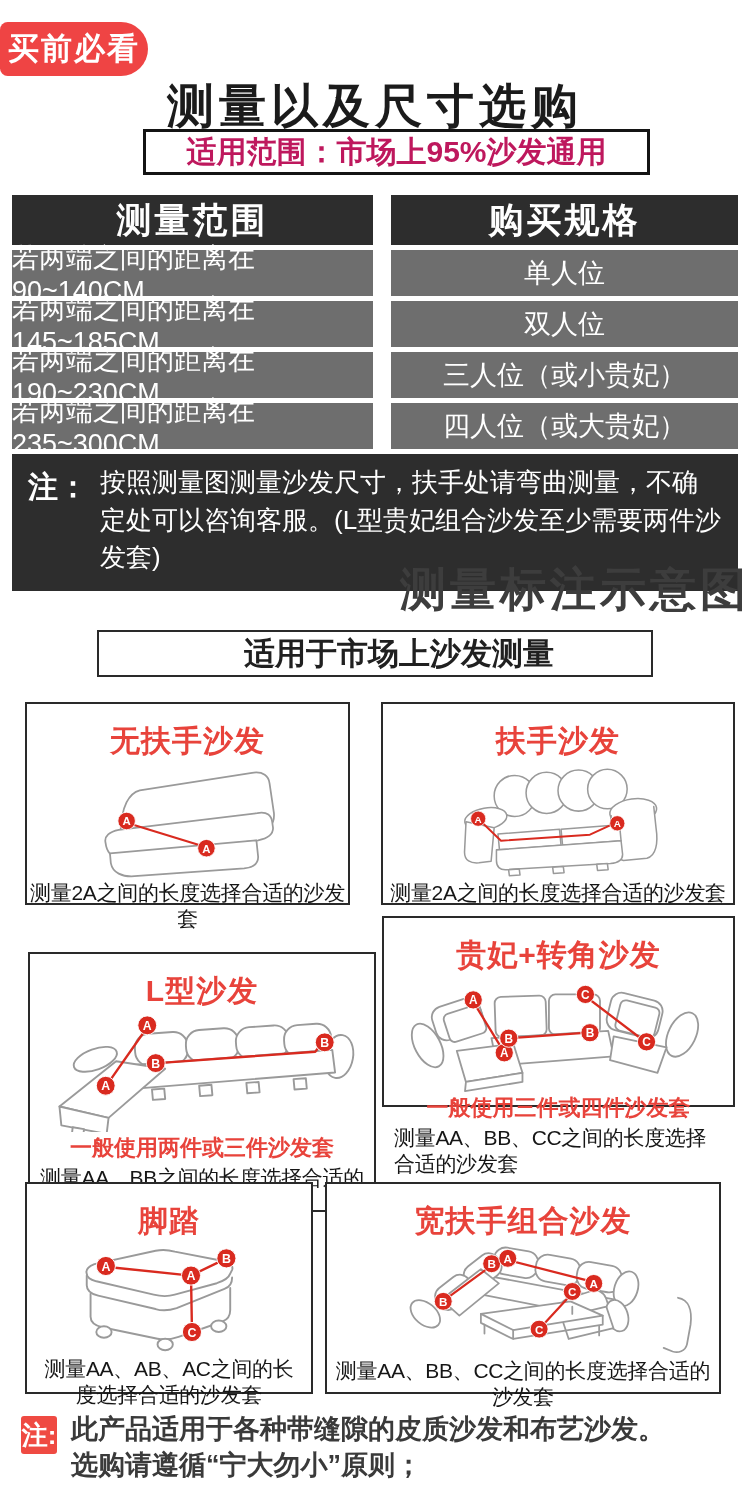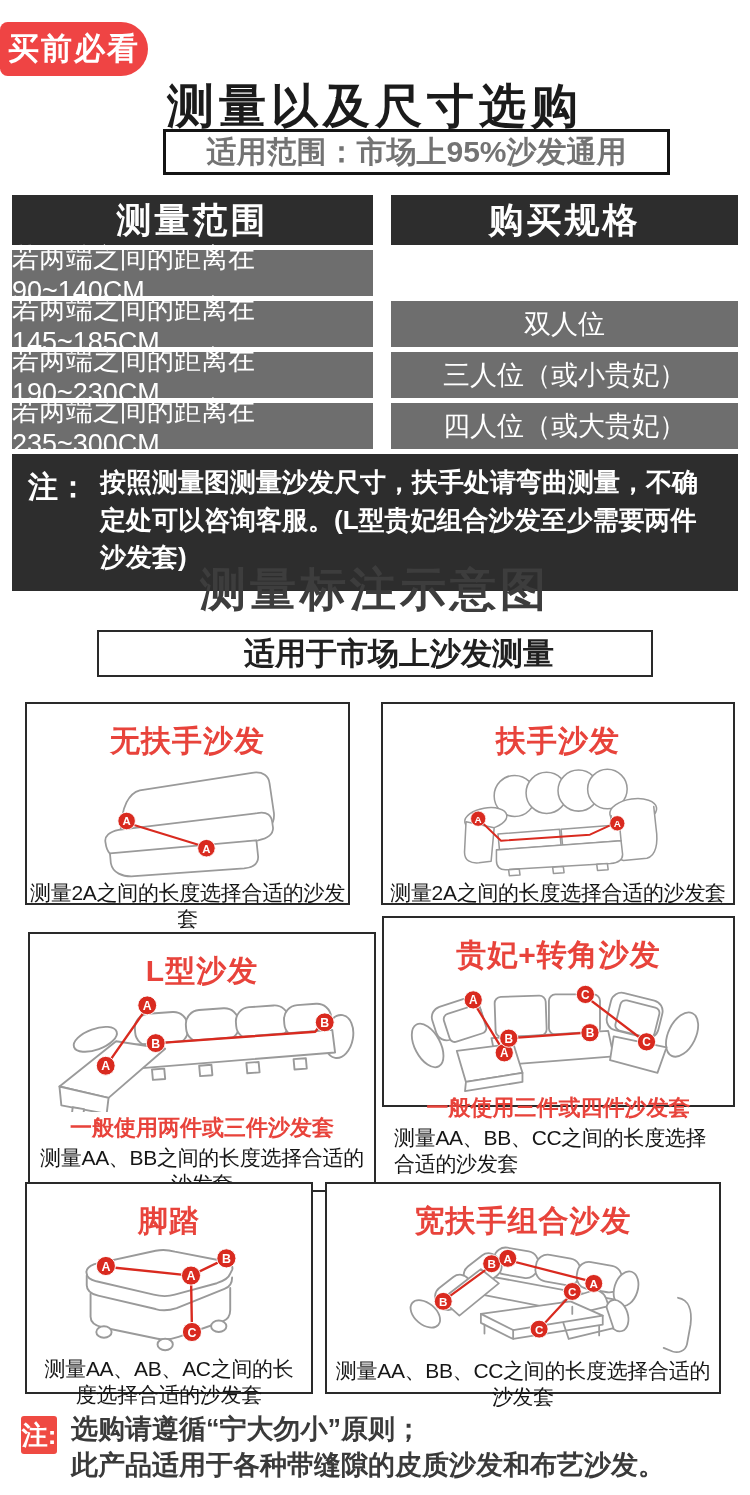--- a/index.html
+++ b/index.html
@@ -8,33 +8,33 @@
 
   .top-badge { position:absolute; left:0; top:22px; width:148px; height:54px;
     background:#ef4444; border-radius:8px 28px 28px 8px; color:#fff;
     font-size:31px; font-weight:700; display:flex; align-items:center; justify-content:center; letter-spacing:2px; }
 
   .main-title { position:absolute; left:0; top:60px; width:750px; text-align:center;
     font-size:47px; line-height:52px; font-weight:900; color:#1b1b1b; letter-spacing:5px;margin-top:20px; }
 
   .scope-box { position:absolute; left:143px; top:129px; width:507px; height:46px;
     border:3px solid #141414; display:flex; align-items:center; justify-content:center;
-    font-size:30px; font-weight:700; color:#737373;margin-left:20px; }
+    font-size:30px; font-weight:700; color:#be185d; }
 
   .size-table { position:absolute; left:12px; top:195px; width:726px; }
   .t-row { display:flex; gap:18px; margin-bottom:5px; }
   .t-cell { display:flex; align-items:center; justify-content:center; color:#fff; }
   .t-cell.c-left { width:361px; } .t-cell.c-right { flex:1; }
   .t-head .t-cell { background:#2d2d2d; height:50px; font-size:35px; font-weight:800; letter-spacing:3px; }
   .t-body .t-cell { background:#6e6e6e; height:46px; font-size:27px; font-weight:500; }
   .t-note { background:#2d2d2d; display:flex; padding:10px 16px 14px 16px; color:#fff; }
   .t-note-label { font-size:30px; font-weight:800; margin-right:12px; line-height:1.55; flex:none; }
-  .t-note-text { font-size:26px; line-height:1.45; font-weight:700; }
-
-  .section-title { position:absolute; left:0; top:563px; width:750px; text-align:center;
+  .t-note-text { font-size:26px; line-height:1.45; font-weight:400; }
+
+  .section-title { position:absolute; left:0; top:563px; width:750px; text-align:right;
     font-size:46px; line-height:52px; font-weight:900; color:#3d3d3d; letter-spacing:4px; }
   .scope-box2 { position:absolute; left:97px; top:630px; width:556px; height:47px;
     border:2px solid #2a2a2a; display:flex; align-items:center; justify-content:center;
     font-size:31px; font-weight:700; color:#202020;padding-left:48px; }
 
   .dbox { position:absolute; border:2px solid #2a2a2a; background:#fff;
     display:flex; flex-direction:column; align-items:center; }
   .dbox-title { font-size:30px; font-weight:700; color:#e8433b; margin-top:17px; letter-spacing:1px; flex:none; }
   .dbox-svg { flex:none; margin-top:2px; }
   .dbox-note { font-size:22px; font-weight:700; color:#e8433b; flex:none; margin-top:1px; }
@@ -64,20 +64,21 @@
   <div class="main-title">测量以及尺寸选购</div>
   <div class="scope-box">适用范围：市场上95%沙发通用</div>
 
   <div class="size-table">
     <div class="t-row t-head">
       <div class="t-cell c-left">测量范围</div>
       <div class="t-cell c-right">购买规格</div>
     </div>
     <div class="t-row t-body">
       <div class="t-cell c-left">若两端之间的距离在90~140CM</div>
+      <div class="t-cell c-right">单人位</div>
     </div>
     <div class="t-row t-body">
       <div class="t-cell c-left">若两端之间的距离在145~185CM</div>
       <div class="t-cell c-right">双人位</div>
     </div>
     <div class="t-row t-body">
       <div class="t-cell c-left">若两端之间的距离在190~230CM</div>
       <div class="t-cell c-right">三人位（或小贵妃）</div>
     </div>
     <div class="t-row t-body">
@@ -139,21 +140,21 @@
           <text class="mt" x="60" y="77">A</text>
         </g>
       <g>
           <circle class="mk" cx="243" cy="78" r="10"></circle>
           <text class="mt" x="243" y="83">A</text>
         </g>
     </svg>
     <div class="dbox-caption">测量2A之间的长度选择合适的沙发套</div>
   </div>
 
-  <div class="dbox" style="left:28px;top:932px;width:348px;height:260px;">
+  <div class="dbox" style="left:28px;top:952px;width:348px;height:260px;">
     <div class="dbox-title">L型沙发</div>
     <svg class="dbox-svg" width="330" height="118" viewBox="0 0 330 125">
       <g class="sk">
         <rect x="94" y="20" width="56" height="34" rx="15" transform="rotate(-4 122 37)"></rect>
         <rect x="148" y="16" width="56" height="34" rx="15" transform="rotate(-4 176 33)"></rect>
         <rect x="201" y="13" width="56" height="34" rx="15" transform="rotate(-4 229 30)"></rect>
         <rect x="252" y="11" width="50" height="34" rx="15" transform="rotate(-4 277 28)"></rect>
         <ellipse cx="310" cy="45" rx="15" ry="23" transform="rotate(10 310 45)"></ellipse>
         <path d="M92,54 L303,38 L306,62 L95,79 Z"></path>
         <path d="M112,80 l13,-1 l1,11 l-13,1 Z"></path>
@@ -318,18 +319,18 @@
           <circle class="mk" cx="213" cy="95" r="10"></circle>
           <text class="mt" x="213" y="100">C</text>
         </g>
     </svg>
     <div class="dbox-caption">测量AA、BB、CC之间的长度选择合适的沙发套</div>
   </div>
 
   <div class="footer-note">
     <div class="fn-label">注:</div>
     <div class="fn-text">
+      <div>此产品适用于各种带缝隙的皮质沙发和布艺沙发。</div>
       <div>选购请遵循“宁大勿小”原则；</div>
-      <div>此产品适用于各种带缝隙的皮质沙发和布艺沙发。</div>
     </div>
   </div>
 
 </div>
 
 </body></html>

